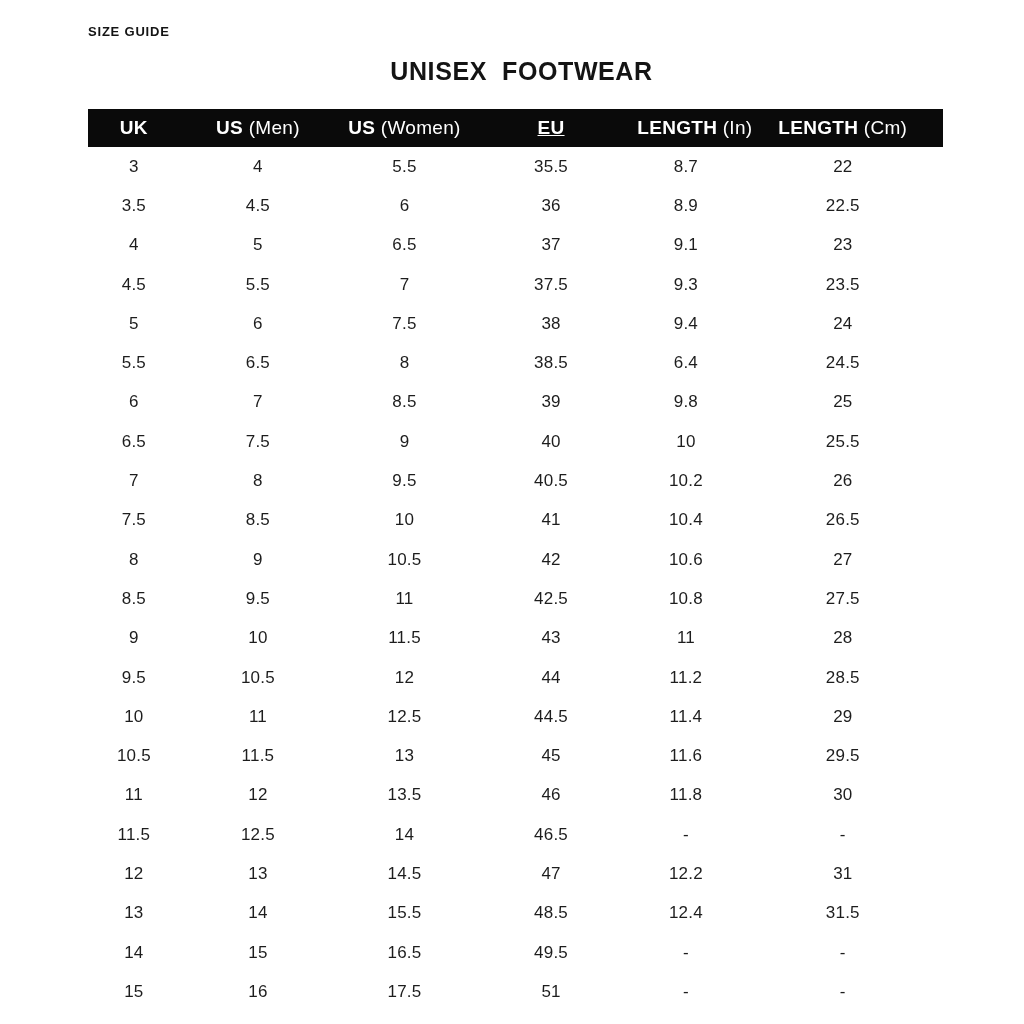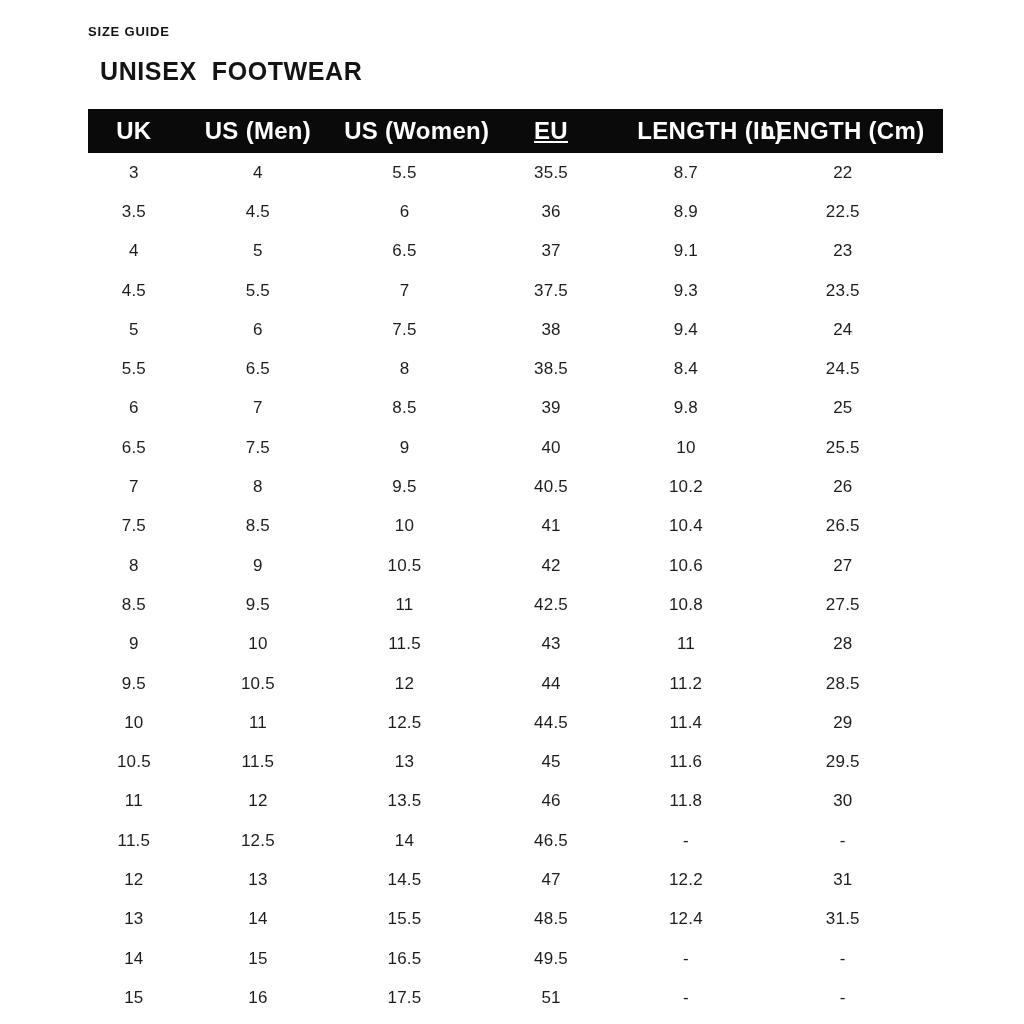--- a/index.html
+++ b/index.html
@@ -27,43 +27,44 @@
     color: #141414;
     white-space: pre;
   }
   .title {
     margin: 18px 0 0 12px;
     font-size: 25px;
     font-weight: 700;
     letter-spacing: 0.6px;
     color: #141414;
     white-space: pre;
+    text-align: center;
   }
   table.size-table {
     margin-top: 23px;
     width: 855px;
     border-collapse: collapse;
     table-layout: fixed;
   }
   table.size-table thead tr {
     background: #0a0a0a;
     height: 37px;
   }
   table.size-table th {
     color: #ffffff;
-    font-size: 24px;
+    font-size: 19px;
     text-align: center;
     vertical-align: middle;
     padding: 8px;
     letter-spacing: 0.3px;
     white-space: nowrap;
     font-weight: 400;
   }
   .th-main { font-weight: 700; }
-  .th-sub  { font-weight: 700; }
+  .th-sub  { font-weight: 400; }
   table.size-table td {
     height: 39.3px;
     text-align: center;
     vertical-align: middle;
     font-size: 17px;
     font-weight: 400;
     color: #1d1d1d;
     padding: 0;
     border: none;
     letter-spacing: 0.2px;
@@ -125,21 +126,21 @@
           <td>7.5</td>
           <td>38</td>
           <td>9.4</td>
           <td>24</td>
         </tr>
         <tr>
           <td>5.5</td>
           <td>6.5</td>
           <td>8</td>
           <td>38.5</td>
-          <td>8.4</td>
+          <td>6.4</td>
           <td>24.5</td>
         </tr>
         <tr>
           <td>6</td>
           <td>7</td>
           <td>8.5</td>
           <td>39</td>
           <td>9.8</td>
           <td>25</td>
         </tr>

